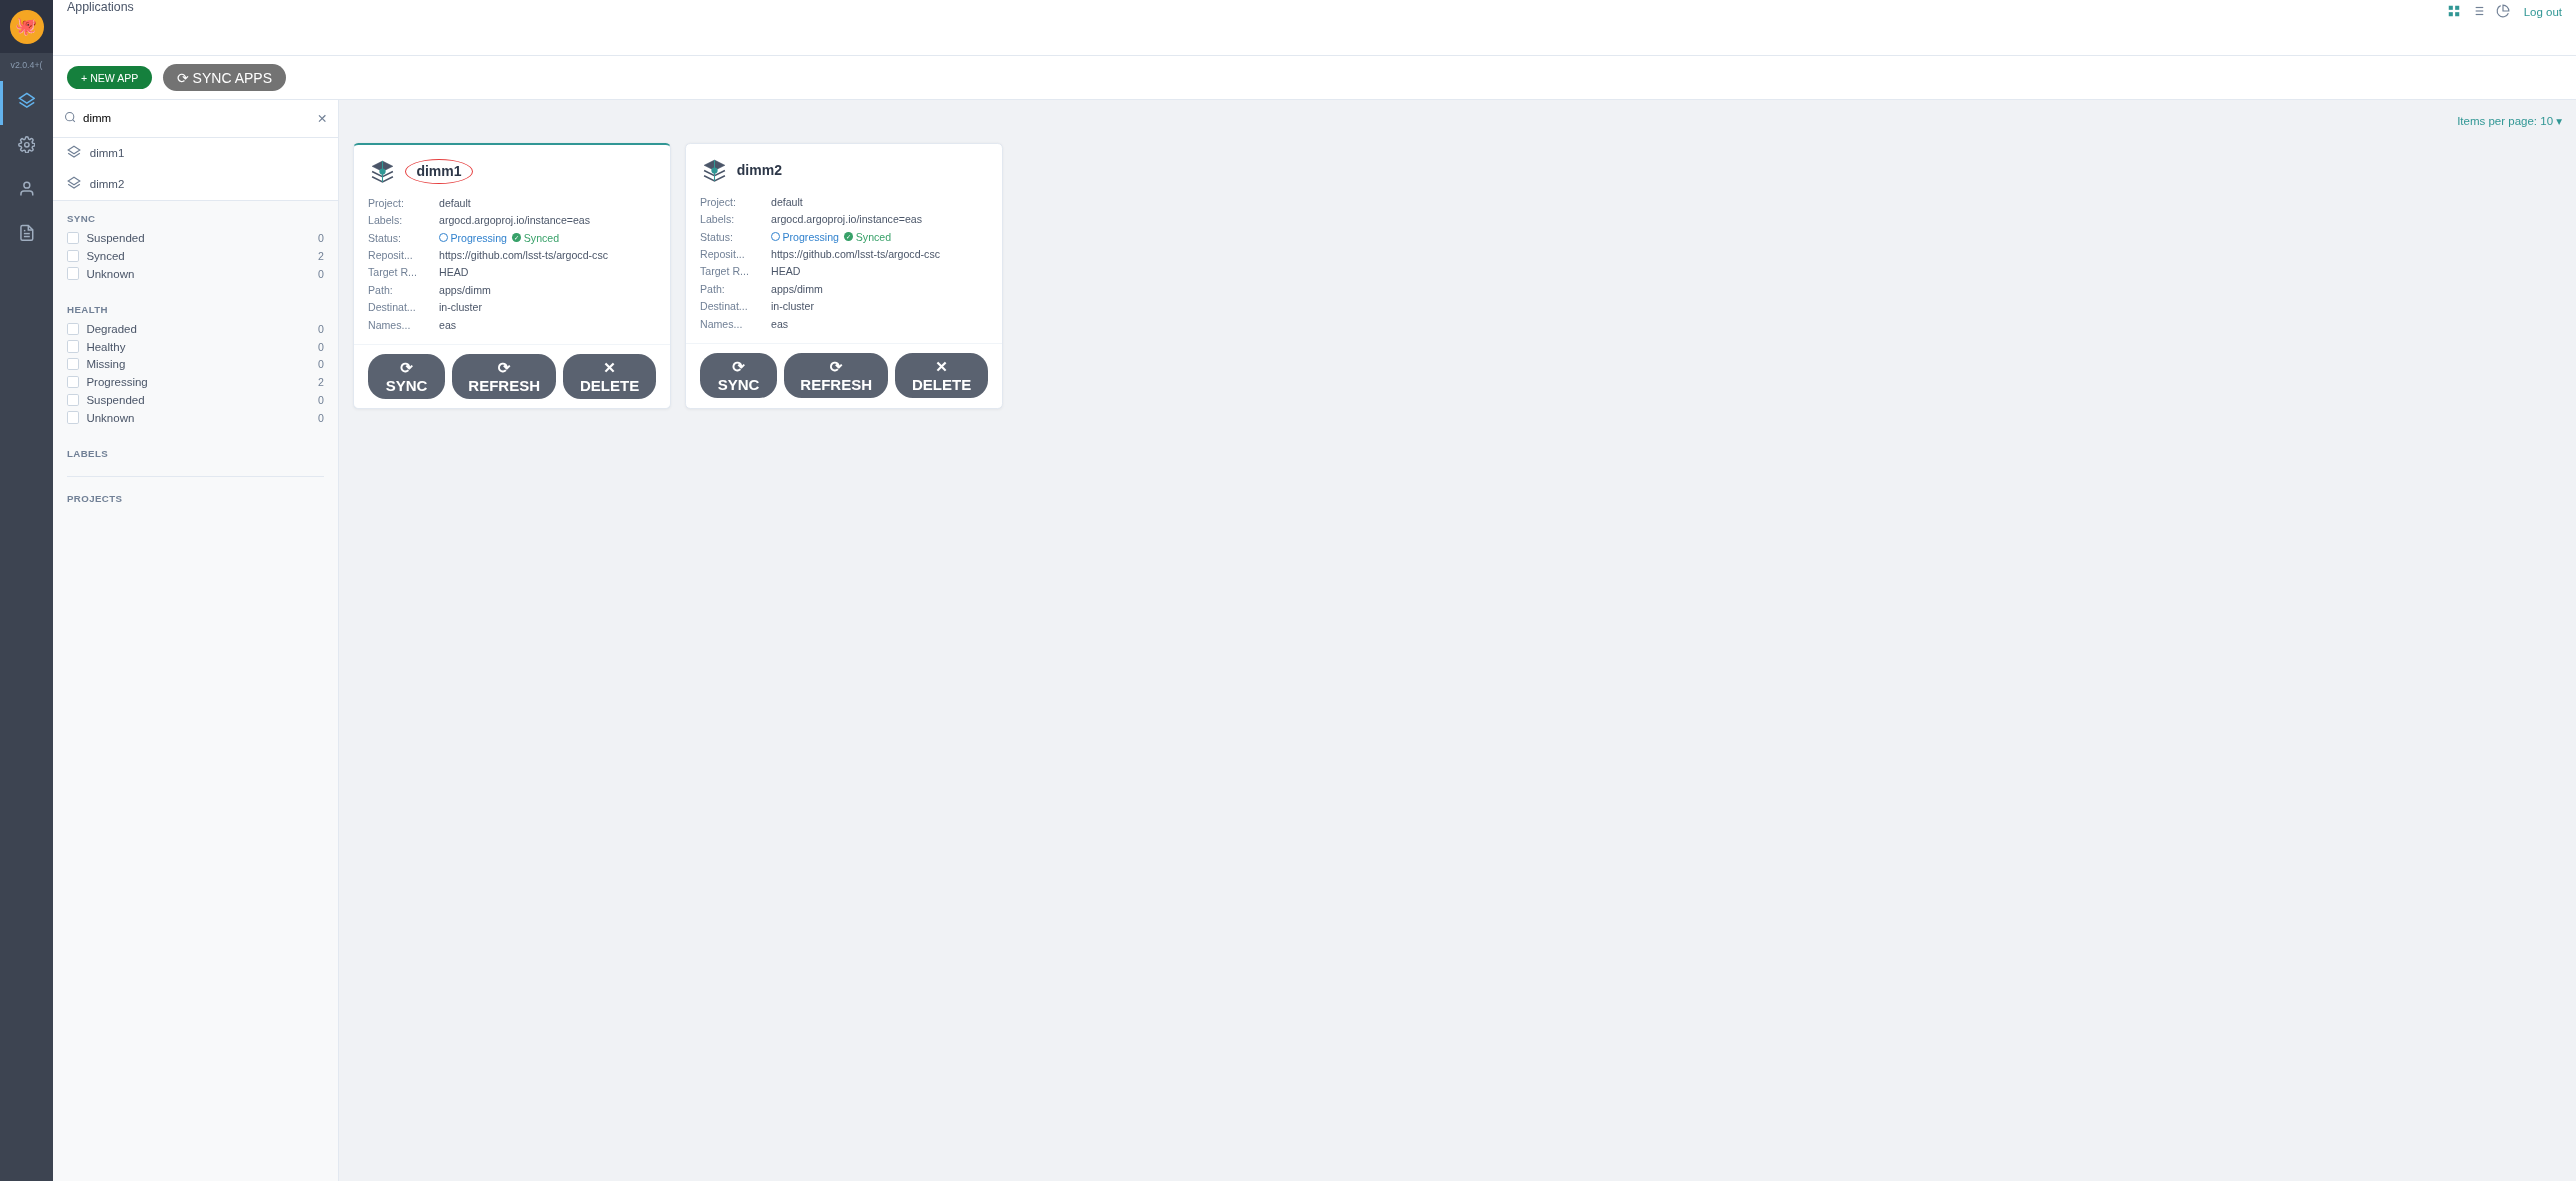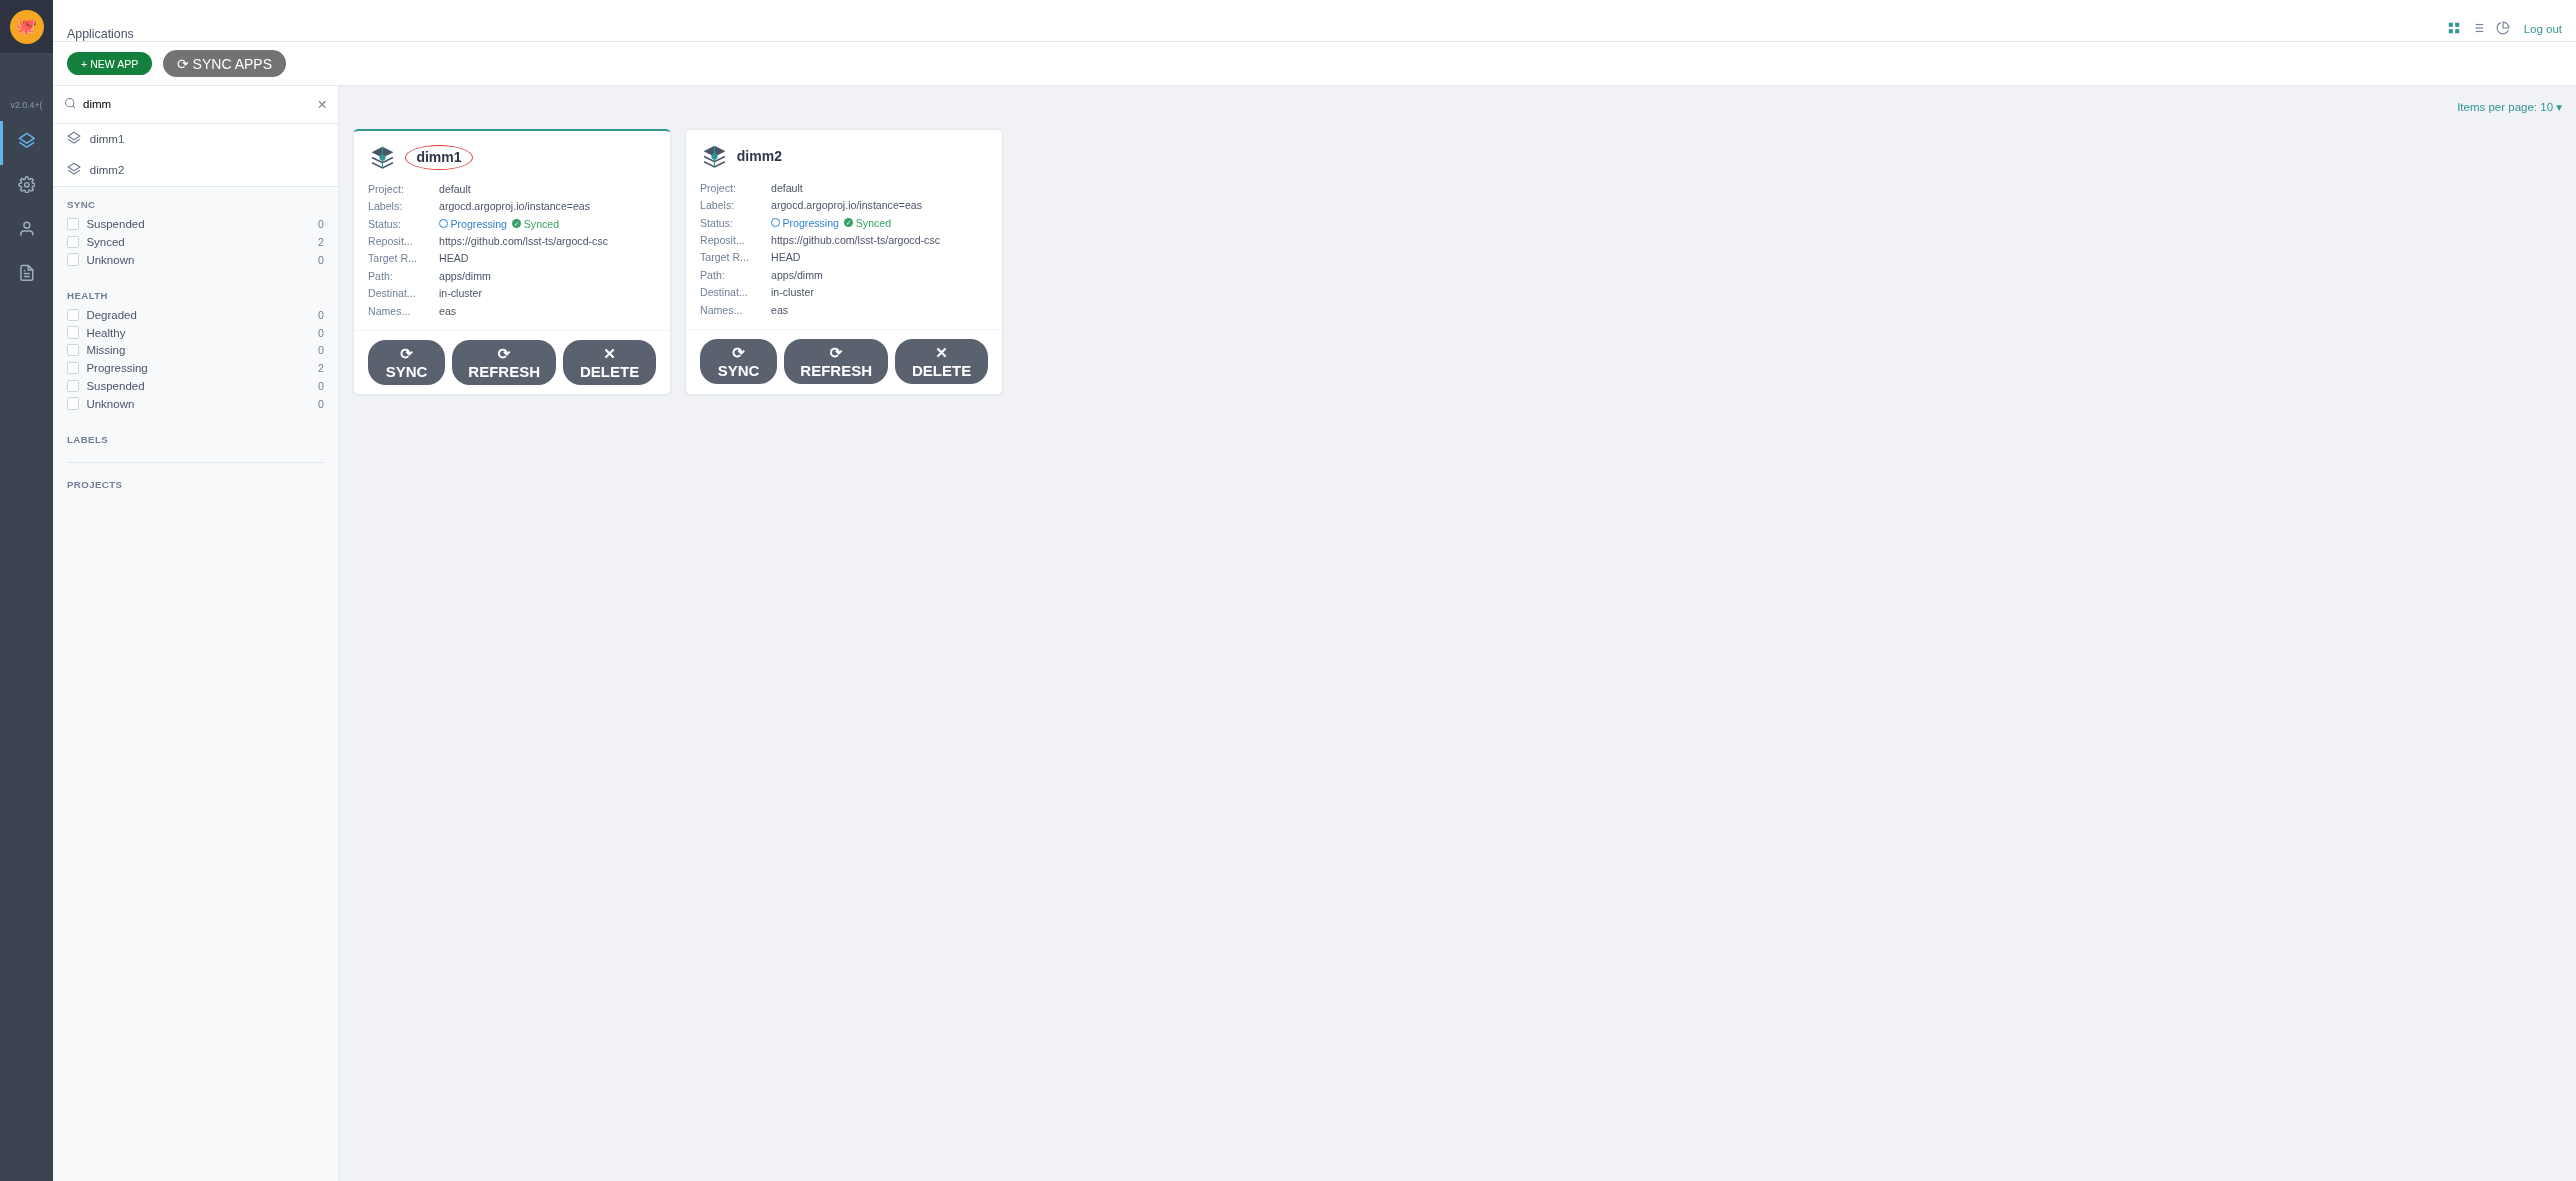--- a/index.html
+++ b/index.html
@@ -33,21 +33,20 @@
       align-items: center;
       justify-content: center;
       font-size: 17.7px;
     }
     .nav-version {
       color: #8a9bb0;
       font-size: 8.8px;
       text-align: center;
       padding: 3.5px 1.8px;
       margin-bottom: 7px;
-      margin-top: 40px;
     }
     .nav-item {
       width: 100%;
       height: 44px;
       display: flex;
       align-items: center;
       justify-content: center;
       color: #a0aec0;
       cursor: pointer;
       position: relative;
@@ -69,23 +68,23 @@
       flex: 1;
       display: flex;
       flex-direction: column;
       overflow: hidden;
     }
 
     
     .top-bar {
       background: white;
       border-bottom: 0.9px solid #e2e8f0;
-      height: 42px;
-      display: flex;
-      align-items: flex-end;
+      height: 56px;
+      display: flex;
+      align-items: flex-start;
       padding: 0 14px;
       justify-content: space-between;
       flex-shrink: 0;
     }
     .top-bar-title {
       font-size: 12.4px;
       color: #4a5568;
       font-weight: 500;
     }
     .top-bar-right {

